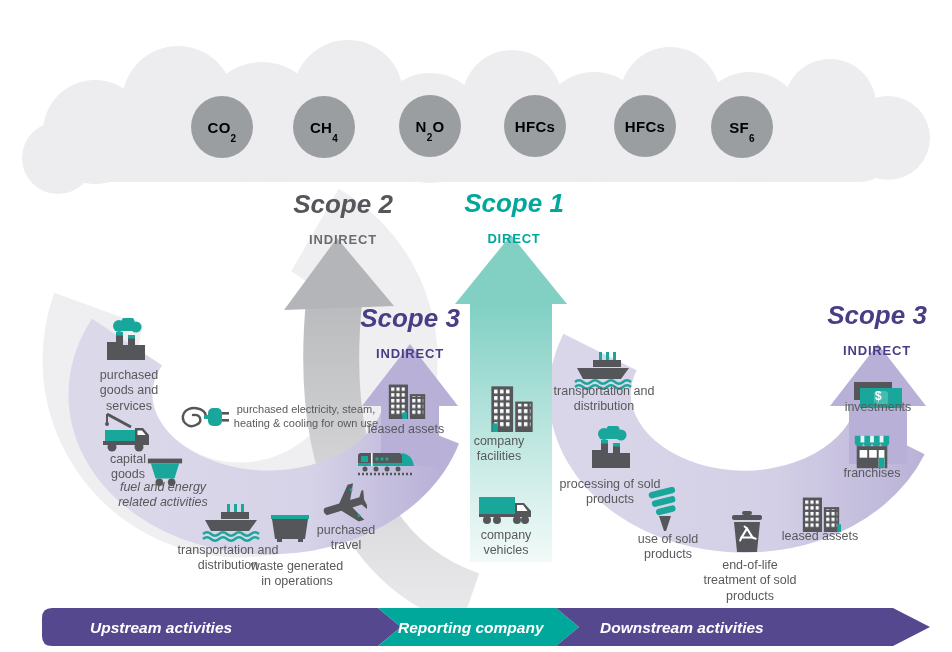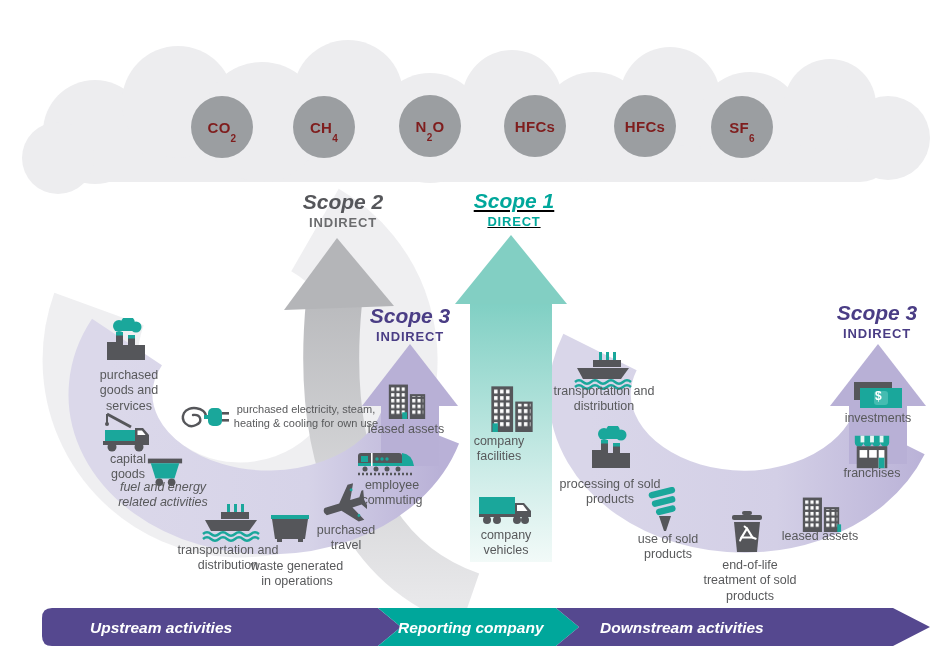--- a/index.html
+++ b/index.html
@@ -1,25 +1,25 @@
 <!DOCTYPE html>
 <html><head>
 <meta charset="utf-8">
 <style>
   html,body{margin:0;padding:0;background:#ffffff;}
   .stage{position:relative;width:952px;height:652px;background:#ffffff;overflow:hidden;
          font-family:"Liberation Sans", sans-serif;}
   .bg{position:absolute;left:0;top:0;}
   .gas{position:absolute;width:62px;height:62px;border-radius:50%;background:#9b9ea1;
-       color:#7f1d1d;font-weight:bold;font-size:15px;display:flex;align-items:center;justify-content:center;
+       color:#000000;font-weight:bold;font-size:15px;display:flex;align-items:center;justify-content:center;
        letter-spacing:.3px;}
   .gas sub{font-size:10px;line-height:1;align-self:flex-end;margin-bottom:14px;}
   .scope{position:absolute;width:140px;text-align:center;}
-  .scope .t{font-size:21px;font-weight:bold;font-style:italic;line-height:1.05;}
-  .scope .s{font-size:13px;font-weight:bold;letter-spacing:.8px;margin-top:2px;}
+  .scope .t{font-size:26px;font-weight:bold;font-style:italic;line-height:1.05;}
+  .scope .s{font-size:13px;font-weight:bold;letter-spacing:.8px;margin-top:14px;}
   .scope.gray .t{color:#55565a;} .scope.gray .s{color:#6b6c6e;}
   .scope.teal .t,.scope.teal .s{color:#00a79b;}
   .scope.purple .t,.scope.purple .s{color:#4a3d85;}
   .lbl{position:absolute;font-size:12.5px;line-height:1.22;color:#58595b;text-align:center;}
   .lbl.small{font-size:11px;text-align:center;line-height:1.3;}
   .icon{position:absolute;}
   .barlbl{position:absolute;top:618px;height:20px;color:#ffffff;font-weight:bold;font-style:italic;
           font-size:15.5px;text-align:left;line-height:20px;}
   .dollar{position:absolute;color:#ffffff;font-weight:bold;font-size:12px;}
 </style>
@@ -130,21 +130,21 @@
   <div class="gas" style="left:711px;top:96px;">
       <span>SF</span>
       <sub>6</sub>
       <span></span>
     </div>
 
   <div class="scope gray" style="left:273px;top:191px;">
     <div class="t">Scope 2</div>
       <div class="s">INDIRECT</div>
   </div>
-  <div class="scope teal" style="left:444px;top:190px;text-decoration:underline;">
+  <div class="scope teal" style="left:444px;top:190px;">
     <div class="t">Scope 1</div>
       <div class="s">DIRECT</div>
   </div>
   <div class="scope purple" style="left:340px;top:305px;">
     <div class="t">Scope 3</div>
       <div class="s">INDIRECT</div>
   </div>
   <div class="scope purple" style="left:807px;top:302px;">
     <div class="t">Scope 3</div>
       <div class="s">INDIRECT</div>
@@ -340,31 +340,30 @@
   </svg>
   <span class="dollar" style="left:875px;top:389px;">$</span>
 
   <div class="lbl" style="left:83px;top:368px;width:92px;">purchased goods and services</div>
   <div class="lbl small" style="left:230px;top:402px;width:152px;">purchased electricity, steam, heating &amp; cooling for own use</div>
   <div class="lbl" style="left:92px;top:452px;width:72px;">capital goods</div>
   <div class="lbl" style="left:114px;top:480px;width:98px;font-style:italic;">fuel and energy related activities</div>
   <div class="lbl" style="left:176px;top:543px;width:104px;">transportation and distribution</div>
   <div class="lbl" style="left:250px;top:559px;width:94px;">waste generated in operations</div>
   <div class="lbl" style="left:310px;top:523px;width:72px;">purchased travel</div>
-  <div class="lbl" style="left:348px;top:478px;width:88px;">employee commuting</div>
   <div class="lbl" style="left:362px;top:422px;width:88px;">leased assets</div>
 
   <div class="lbl" style="left:452px;top:434px;width:94px;">company facilities</div>
   <div class="lbl" style="left:459px;top:528px;width:94px;">company vehicles</div>
 
   <div class="lbl" style="left:552px;top:384px;width:104px;">transportation and distribution</div>
   <div class="lbl" style="left:558px;top:477px;width:104px;">processing of sold products</div>
   <div class="lbl" style="left:622px;top:532px;width:92px;">use of sold products</div>
   <div class="lbl" style="left:700px;top:558px;width:100px;">end-of-life treatment of sold products</div>
   <div class="lbl" style="left:774px;top:529px;width:92px;">leased assets</div>
   <div class="lbl" style="left:834px;top:466px;width:76px;">franchises</div>
-  <div class="lbl" style="left:836px;top:411px;width:84px;">investments</div>
+  <div class="lbl" style="left:836px;top:400px;width:84px;">investments</div>
 
   <div class="barlbl" style="left:90px;width:270px;">Upstream activities</div>
   <div class="barlbl" style="left:398px;width:165px;">Reporting company</div>
   <div class="barlbl" style="left:600px;width:280px;">Downstream activities</div>
 
 </div>
 
 </body></html>

